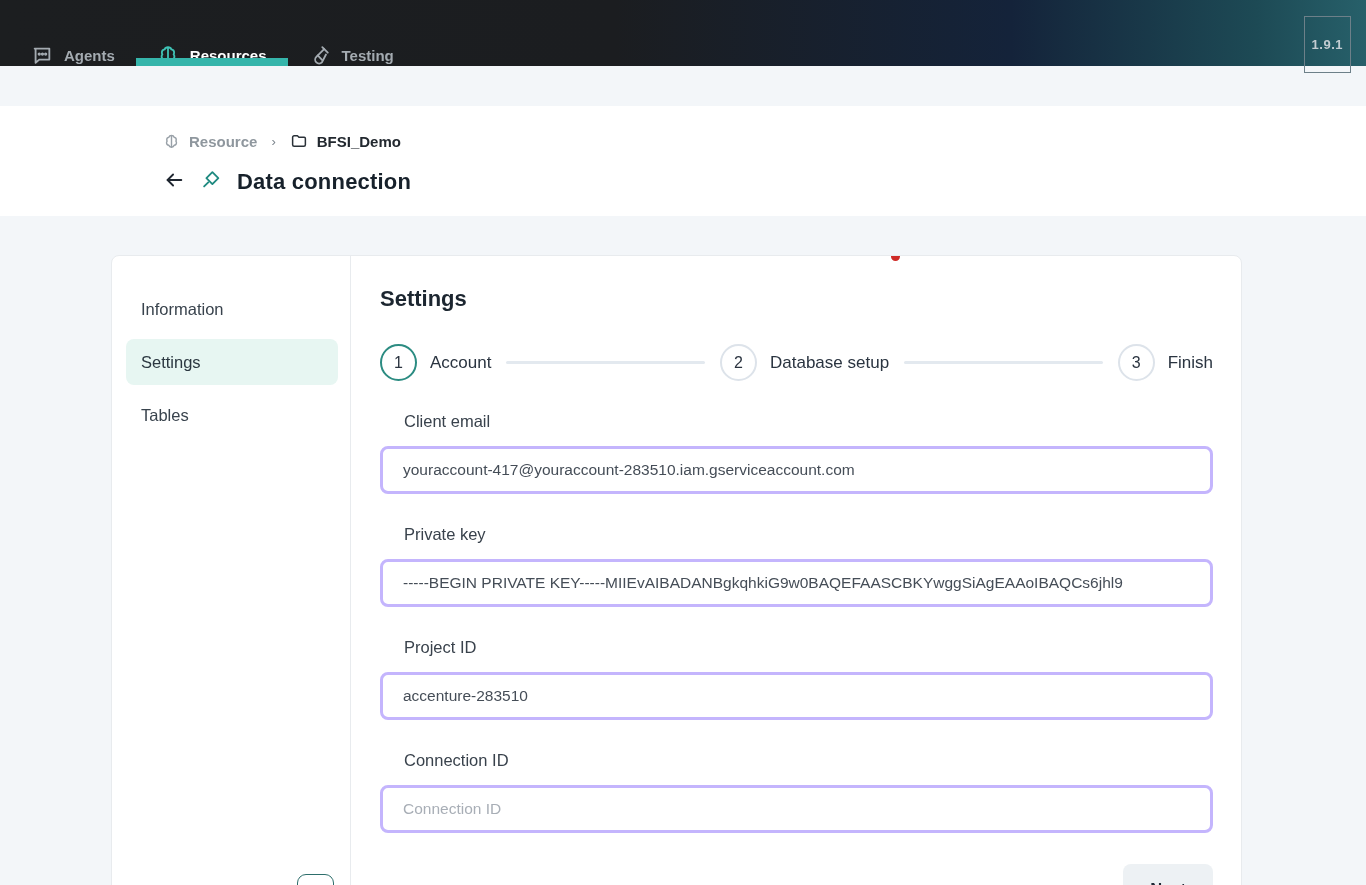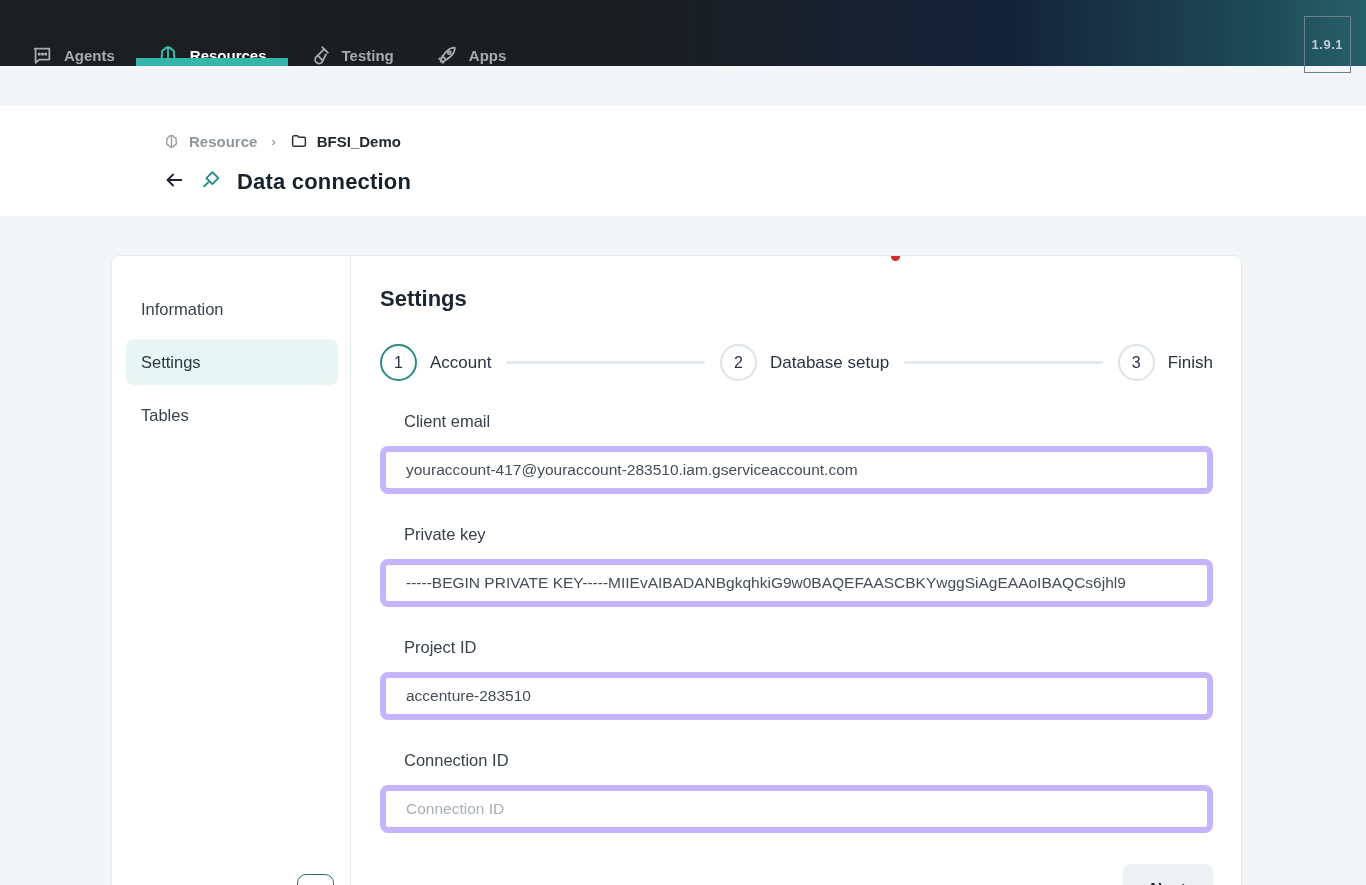--- a/index.html
+++ b/index.html
@@ -60,21 +60,21 @@
   .stepper { display:flex; align-items:center; margin-top:32px; }
   .step { display:flex; align-items:center; gap:13px; }
   .step-circle { width:37px; height:37px; border-radius:50%; border:2px solid #dde3ea;
     display:flex; align-items:center; justify-content:center; font-size:16px; color:#2b3440; background:#fff; }
   .step.active .step-circle { border-color:#2c8c82; }
   .step-label { font-size:17px; color:#2a3440; }
   .step-line { flex:1; height:3px; background:#e3e9ef; border-radius:2px; margin:0 15px; }
 
   .field { margin-top:31px; }
   .field-label { font-size:16.5px; color:#39424c; margin-bottom:15px;margin-left:24px; }
-  .field-input { width:100%; height:48px; border:6px solid #c4b5fd; border-radius:8px;
+  .field-input { width:100%; height:48px; border:3px solid #c4b5fd; border-radius:8px;
     padding:0 20px; font-size:15.5px; color:#454d57; background:#fff; outline:none;
     font-family:"Liberation Sans","DejaVu Sans",sans-serif; }
   .field-input::placeholder { color:#a8aeb6; }
 
   .actions { display:flex; justify-content:flex-end; margin-top:31px; }
   .next-btn { background:#edf1f4; border:none; border-radius:8px; padding:16px 27px; height:45px;
     font-size:16.5px; font-weight:600; color:#1f2a37; cursor:pointer;
     font-family:"Liberation Sans","DejaVu Sans",sans-serif; }
 </style>
 </head>
@@ -104,31 +104,20 @@
   </div>
   <div class="nav-item">
     <span class="nav-ic">
       <svg viewBox="0 0 24 24" fill="none" stroke="currentColor" stroke-width="2" stroke-linecap="round" stroke-linejoin="round">
         <path d="M14.5 3.5l6 6"></path>
           <path d="M16.5 5.5L8 14a4.3 4.3 0 1 0 6.1 6.1l4.4-8.6"></path>
           <path d="M9.5 12.5l5 5"></path>
       </svg>
     </span>
     <span>Testing</span>
-  </div>
-  <div class="nav-item">
-    <span class="nav-ic">
-      <svg viewBox="0 0 24 24" fill="none" stroke="currentColor" stroke-width="2" stroke-linecap="round" stroke-linejoin="round">
-        <path d="M5 19c.8-3.8 2.8-7.3 6.5-11C14.8 4.7 18.6 4 20.5 4c0 1.9-.7 5.7-4 9-3.7 3.7-7.2 5.7-11 6.5z"></path>
-        <circle cx="14.5" cy="9.5" r="1.6"></circle>
-          <path d="M7 13l4 4"></path>
-          <path d="M4.5 15.5l-1 1M8.5 19.5l-1 1"></path>
-      </svg>
-    </span>
-    <span>Apps</span>
   </div>
   <span class="version-badge">1.9.1</span>
 </div>
 
 <div class="page-header">
   <div class="breadcrumb">
     <span class="crumb-ic">
       <svg viewBox="0 0 24 24" fill="none" stroke="currentColor" stroke-width="2" stroke-linecap="round" stroke-linejoin="round">
         <path d="M12 3.5c-2 0-3.3 1.1-3.7 2.4C6.6 6.2 5.3 7.6 5.3 9.4c0 .7.2 1.4.6 2-.6.6-.9 1.5-.9 2.3 0 1.9 1.4 3.4 3.2 3.6.5 1.6 1.9 2.7 3.8 2.7s3.3-1.1 3.8-2.7c1.8-.2 3.2-1.7 3.2-3.6 0-.8-.3-1.7-.9-2.3.4-.6.6-1.3.6-2 0-1.8-1.3-3.2-3-3.5-.4-1.3-1.7-2.4-3.7-2.4z"></path>
         <path d="M12 4v16"></path>

